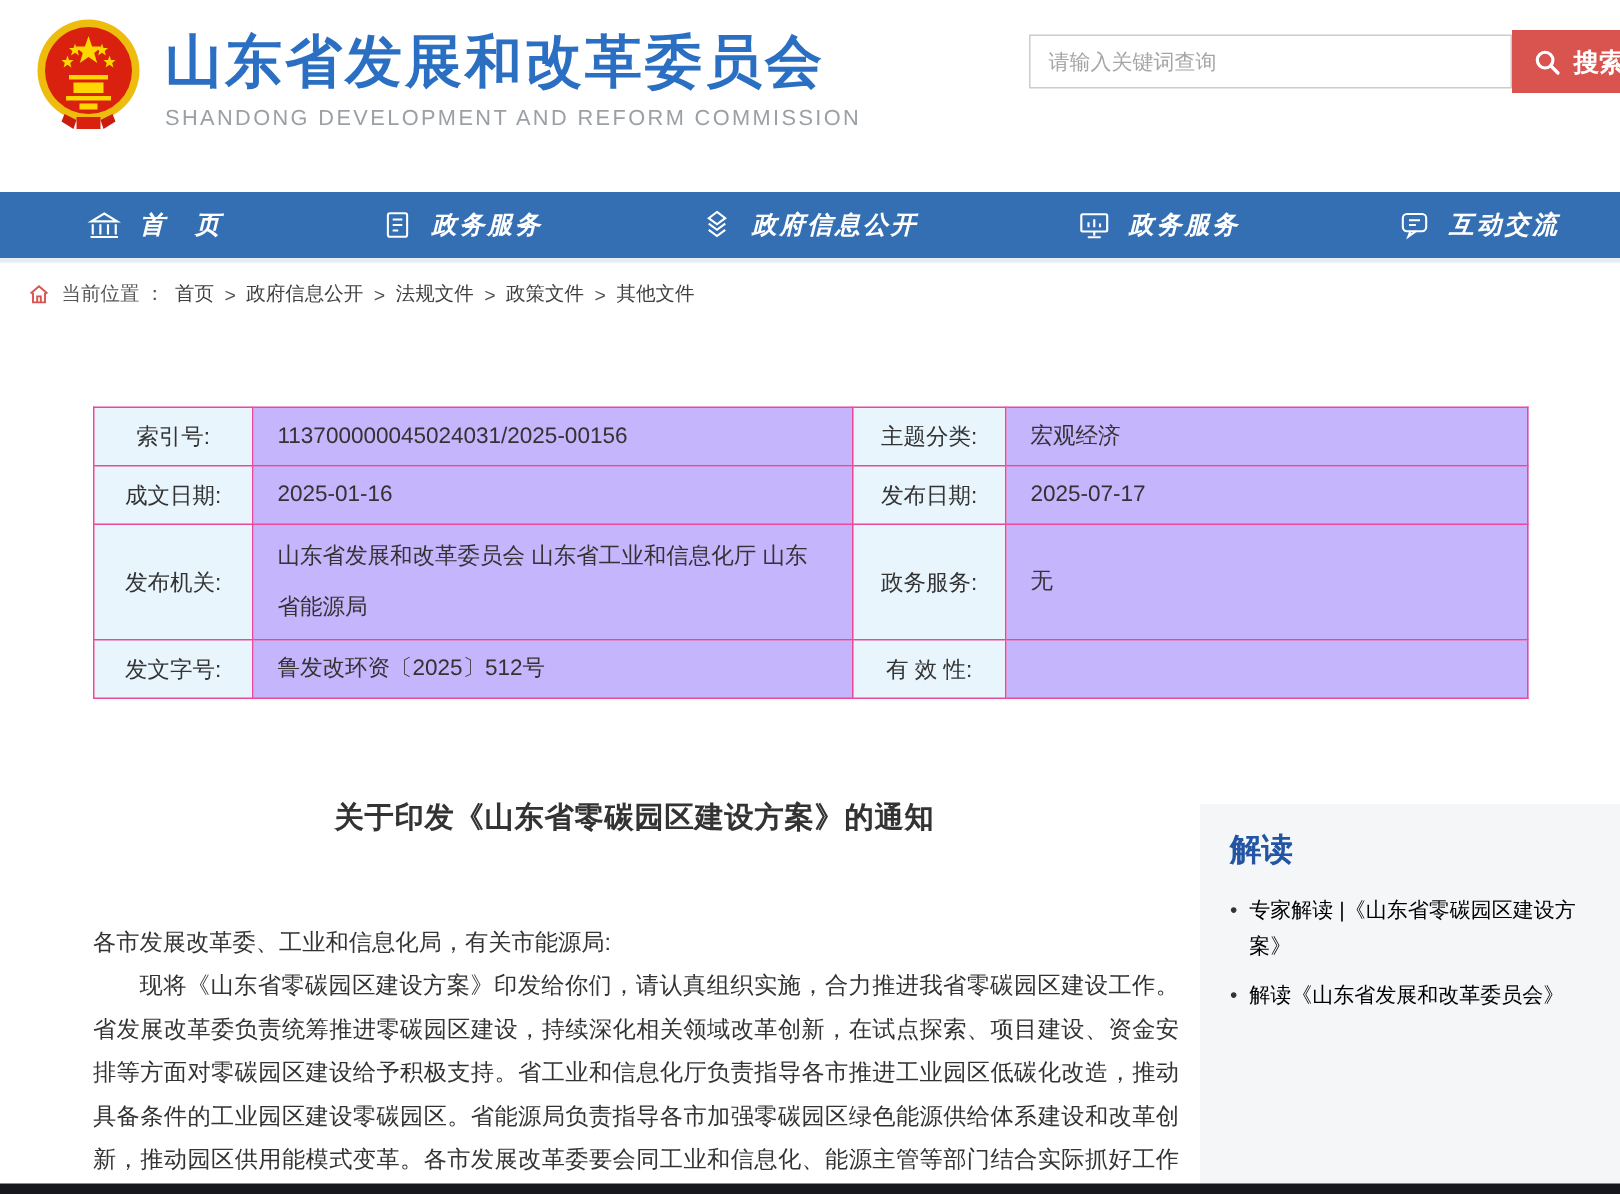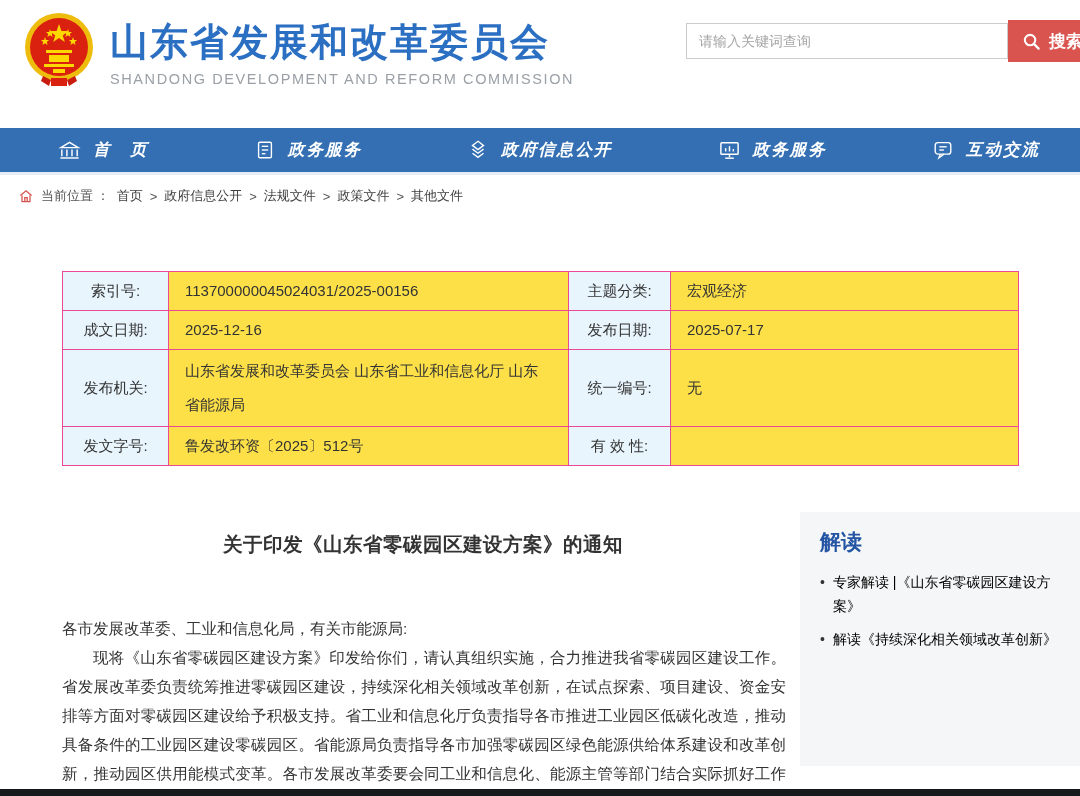--- a/index.html
+++ b/index.html
@@ -45,35 +45,35 @@
   .crumb-sep { color:#555; }
   
   .meta-table {
     position:absolute; top:271px; left:62px; width:956px;
     border-collapse:collapse; table-layout:fixed; font-size:15px;
   }
   .meta-table td { border:1px solid #ec4899; vertical-align:middle; }
   .meta-table td.lbl {
     background:#e8f5fd; text-align:center; color:#333; padding:4px 4px;
   }
-  .meta-table td.val { background:#fde047; padding:4px 16px; line-height:30px; }
+  .meta-table td.val { background:#c4b5fd; padding:4px 16px; line-height:30px; }
   .meta-table tr.tall td.val { line-height:34px; }
   
   .article-title {
     position:absolute; top:531px; left:62px; width:722px; text-align:center;
     font-size:19.5px; font-weight:bold; color:#333; letter-spacing:0.5px;
   }
   .article-body {
     position:absolute; top:614px; left:62px; width:724px;
     font-size:15.5px; line-height:29px; color:#333; text-align:justify;
   }
   .article-body .para { text-indent:2em; }
   
   .sidebar {
-    position:absolute; top:512px; left:800px; width:280px; height:254px;
+    position:absolute; top:536px; left:800px; width:280px; height:254px;
     background:#f5f6f7; padding:16px 18px 0 20px;
   }
   .sidebar-title { font-size:21px; font-weight:bold; color:#2355a4; }
   .sidebar-list { margin-top:14px; list-style:none; }
   .sidebar-item { display:flex; gap:8px; margin-bottom:9px; }
   .sidebar-item .dot { color:#333; font-size:14px; line-height:24px; }
   .sidebar-item a {
     color:#000000; font-size:14px; line-height:24px; text-decoration:none; cursor:pointer;
   }
   
@@ -194,28 +194,28 @@
     </colgroup>
   <tbody>
       <tr style="height:38px">
     <td class="lbl">索引号:</td>
     <td class="val">113700000045024031/2025-00156</td>
     <td class="lbl">主题分类:</td>
     <td class="val">宏观经济</td>
   </tr>
   <tr style="height:38px">
     <td class="lbl">成文日期:</td>
-    <td class="val">2025-12-16</td>
+    <td class="val">2025-01-16</td>
     <td class="lbl">发布日期:</td>
     <td class="val">2025-07-17</td>
   </tr>
   <tr class="tall" style="height:76px">
     <td class="lbl">发布机关:</td>
     <td class="val">山东省发展和改革委员会 山东省工业和信息化厅 山东省能源局</td>
-    <td class="lbl">统一编号:</td>
+    <td class="lbl">政务服务:</td>
     <td class="val">无</td>
   </tr>
   <tr style="height:38px">
     <td class="lbl">发文字号:</td>
     <td class="val">鲁发改环资〔2025〕512号</td>
     <td class="lbl">有 效 性:</td>
     <td class="val"></td>
   </tr>
 </tbody>
   </table>
@@ -228,18 +228,18 @@
 
 <div class="sidebar">
   <div class="sidebar-title">解读</div>
   <ul class="sidebar-list">
     <li class="sidebar-item">
       <span class="dot">•</span>
       <a>专家解读 |《山东省零碳园区建设方案》</a>
     </li>
     <li class="sidebar-item">
       <span class="dot">•</span>
-      <a>解读《持续深化相关领域改革创新》</a>
+      <a>解读《山东省发展和改革委员会》</a>
     </li>
   </ul>
 </div>
 
 <div class="footer-bar"></div>
 
 </body></html>

